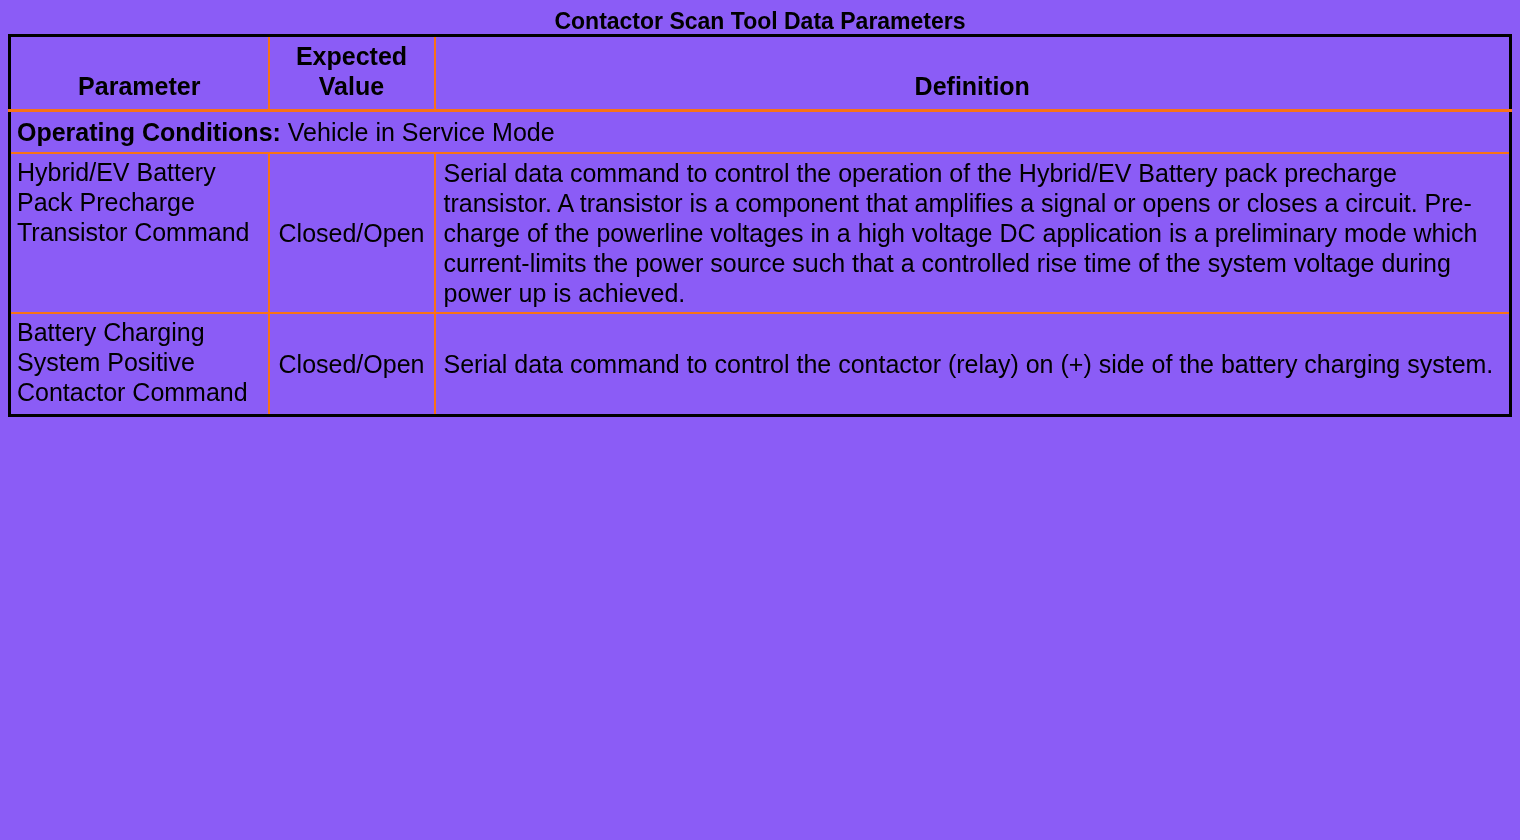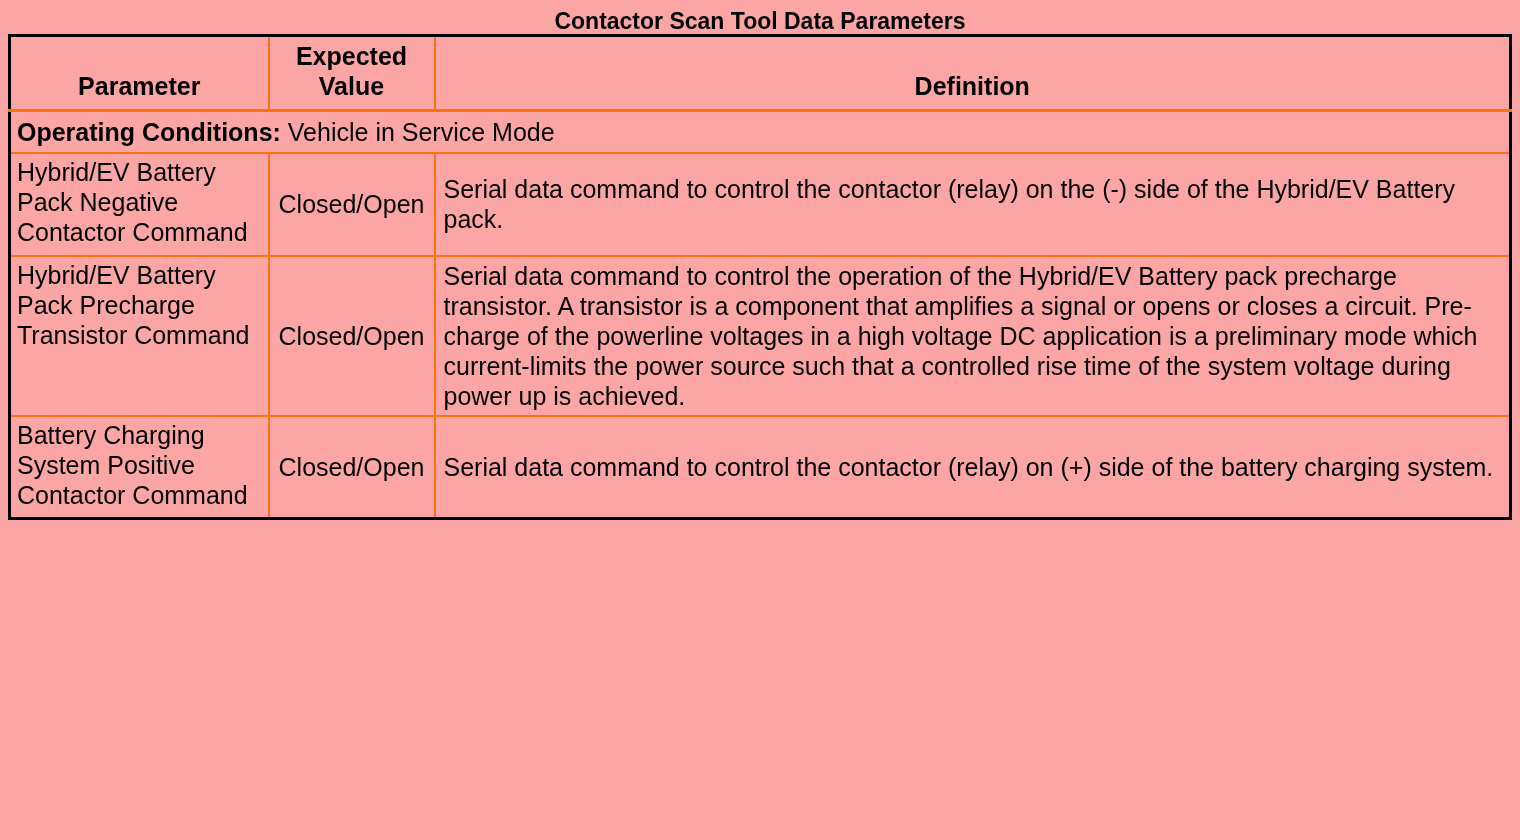--- a/index.html
+++ b/index.html
@@ -5,21 +5,21 @@
   html, body {
     margin: 0;
     padding: 0;
     background: #ffffff;
     color: #000000;
     font-family: "Liberation Sans", sans-serif;
   }
   .page {
     width: 1520px;
     height: 840px;
-    background: #fca5a5;
+    background: #8b5cf6;
     overflow: hidden;
   }
   .title {
     text-align: center;
     font-weight: bold;
     font-size: 23px;
     padding-top: 8px;
     height: 34px;
     box-sizing: border-box;
   }
@@ -111,25 +111,20 @@
     </tr>
 
     <tr class="r-opcond">
       <td colspan="3">
         <span class="op-label">Operating Conditions:</span>
         <span>Vehicle in Service Mode</span>
       </td>
     </tr>
 
 
-    <tr class="h-std">
-      <td class="param">Hybrid/EV Battery Pack Negative Contactor Command</td>
-      <td class="val">Closed/Open</td>
-      <td class="def">Serial data command to control the contactor (relay) on the (-) side of the Hybrid/EV Battery pack.</td>
-    </tr>
 
     <tr class="h-tall">
       <td class="param">Hybrid/EV Battery Pack Precharge Transistor Command</td>
       <td class="val">Closed/Open</td>
       <td class="def">Serial data command to control the operation of the Hybrid/EV Battery pack precharge transistor. A transistor is a component that amplifies a signal or opens or closes a circuit. Pre-charge of the powerline voltages in a high voltage DC application is a preliminary mode which current-limits the power source such that a controlled rise time of the system voltage during power up is achieved.</td>
     </tr>
 
 
     <tr class="h-std">
       <td class="param">Battery Charging System Positive Contactor Command</td>

